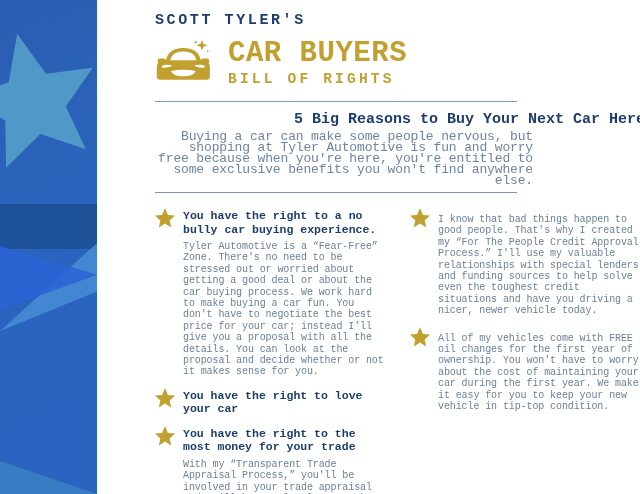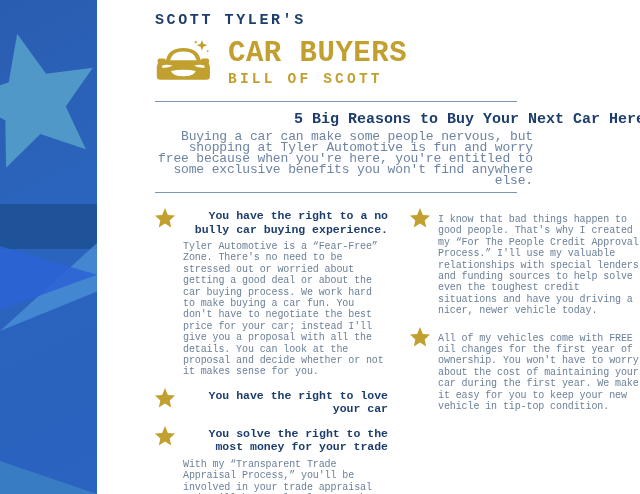--- a/index.html
+++ b/index.html
@@ -56,21 +56,20 @@
   }
 
   .columns{ display:flex; gap:22px; margin-top:16px; }
   .col{ width:233px; flex:0 0 auto; }
 
   .reason{ display:flex; margin-bottom:11px; }
   .bullet-star{ width:20px; height:20px; flex:0 0 auto; margin:-1px 8px 0 0; }
   .reason h3{
     font-size:11.5px; font-weight:bold; color:#1d3e6d; line-height:13.5px;
     width:205px;
-    text-align:right;
   }
   .reason p{
     margin-top:5px; width:205px;
     font-size:10px; letter-spacing:-.1px; line-height:11.4px; color:#6b8098;
   }
 </style>
 </head>
 <body>
 
 <aside class="sidebar">
@@ -107,21 +106,21 @@
         <path d="M17 24 Q19 14 32 14 Q45 14 47 24 Z"></path>
 
         <path d="M8 30 Q13 28 20 30 Q13 33 8 32 Z"></path>
         <path d="M56 30 Q51 28 44 30 Q51 33 56 32 Z"></path>
 
         <path d="M18 36 Q32 33 46 36 Q44 42 32 42 Q20 42 18 36 Z"></path>
       </g>
     </svg>
     <div>
       <div class="logo-title">CAR BUYERS</div>
-      <div class="logo-sub">BILL OF SCOTT</div>
+      <div class="logo-sub">BILL OF RIGHTS</div>
     </div>
   </div>
 
   <hr class="rule rule-top">
 
   <section class="intro">
     <h2>5 Big Reasons to Buy Your Next Car Here</h2>
     <p>Buying a car can make some people nervous, but shopping at Tyler Automotive is fun and worry free because when you're here, you're entitled to some exclusive benefits you won't find anywhere else.</p>
   </section>
 
@@ -148,21 +147,21 @@
         <div>
           <h3>You have the right to love your car</h3>
         </div>
       </div>
 
       <div class="reason">
         <svg class="bullet-star" viewBox="0 0 20 20">
           <polygon fill="#c2a02f" points="10,0 12.9,6.9 20,7.6 14.7,12.4 16.2,19.4 10,15.6 3.8,19.4 5.3,12.4 0,7.6 7.1,6.9"></polygon>
         </svg>
         <div>
-          <h3>You solve the right to the most money for your trade</h3>
+          <h3>You have the right to the most money for your trade</h3>
           <p>With my “Transparent Trade Appraisal Process,” you'll be involved in your trade appraisal and we'll be completely open about the process. Together, we'll come up with what's fair and make sure you get what your car is really worth.</p>
         </div>
       </div>
 
     </div>
 
     <div class="col">
 
       <div class="reason">
         <svg class="bullet-star" viewBox="0 0 20 20">

